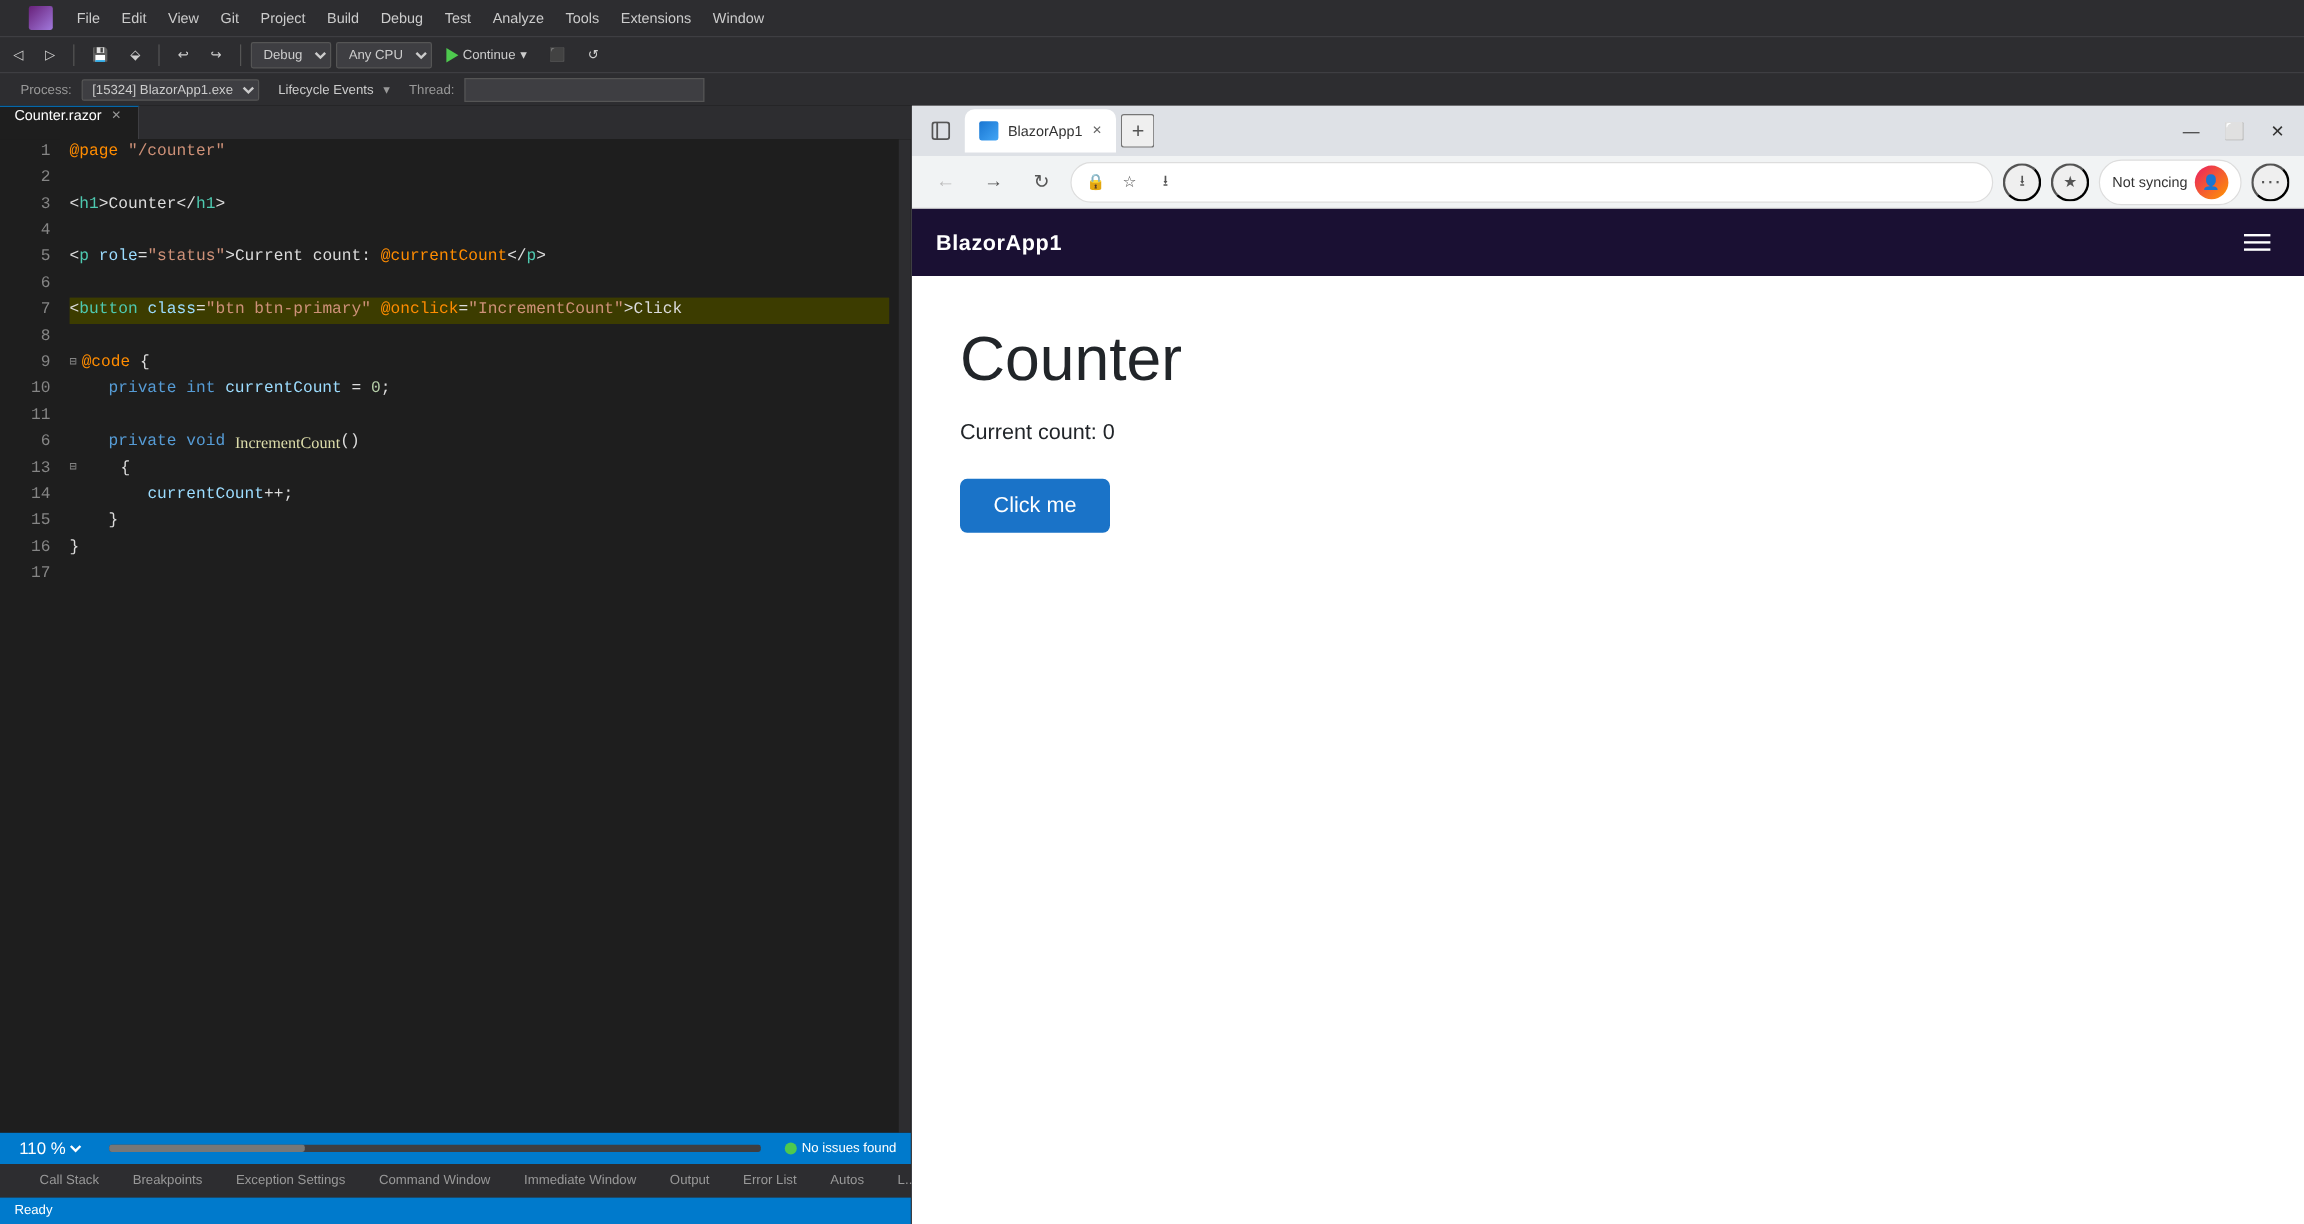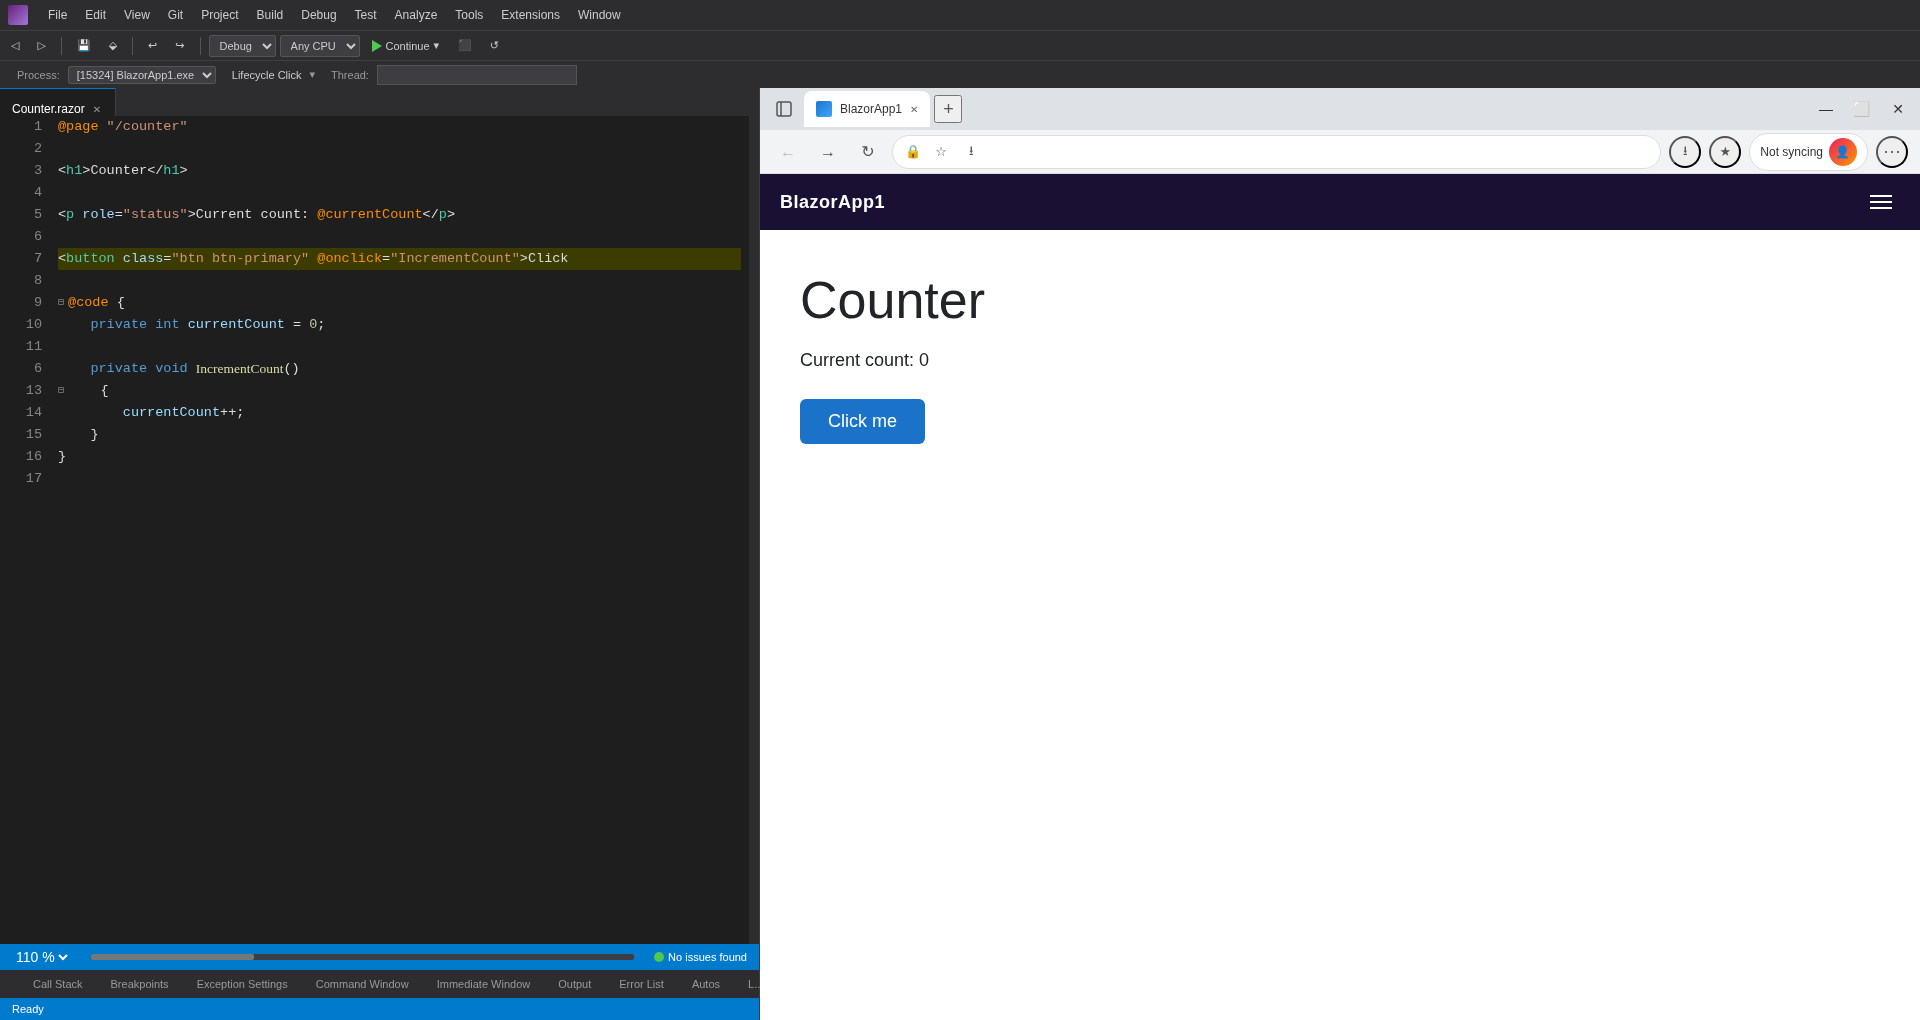--- a/index.html
+++ b/index.html
@@ -4,21 +4,21 @@
   <style>
     * { margin: 0; padding: 0; box-sizing: border-box; }
     body { font-family: 'Segoe UI', sans-serif; width: 1920px; height: 1020px; overflow: hidden; background: #1e1e1e; display: flex; flex-direction: column; }
 
     
     .vs-titlebar {
       display: flex;
       align-items: center;
       background: #2d2d30;
       height: 30px;
-      padding: 0 8px;
+      padding: 0 24px;
       gap: 12px;
       flex-shrink: 0;
     }
     .vs-logo {
       width: 20px; height: 20px;
       background: linear-gradient(135deg, #68217a, #a179dc);
       border-radius: 2px;
       flex-shrink: 0;
     }
     .vs-menu {
@@ -123,21 +123,21 @@
     
     .tab-bar {
       display: flex;
       align-items: stretch;
       background: #2d2d30;
       height: 28px;
       flex-shrink: 0;
     }
     .tab {
       display: flex;
-      align-items: flex-end;
+      align-items: flex-start;
       gap: 6px;
       padding: 0 12px;
       font-size: 12px;
       cursor: pointer;
       border-right: 1px solid #3e3e42;
     }
     .tab.active {
       background: #1e1e1e;
       color: #fff;
       border-top: 1px solid #007acc;
@@ -521,21 +521,21 @@
     </button>
     <button class="toolbar-btn" style="color:#e53935;">⬛</button>
     <button class="toolbar-btn">↺</button>
   </div>
 
   <div class="vs-toolbar2">
     <span class="process-label">Process:</span>
     <select class="process-select">
       <option>[15324] BlazorApp1.exe</option>
     </select>
-    <span style="margin-left:8px; color:#ccc; font-size:11px;">Lifecycle Click</span>
+    <span style="margin-left:8px; color:#ccc; font-size:11px;">Lifecycle Events</span>
     <span style="color:#999;">▾</span>
     <span style="margin-left:8px; color:#999;">Thread:</span>
     <input style="background: rgb(62, 62, 66); border: 1px solid rgb(85, 85, 85); color: rgb(204, 204, 204); font-size: 11px; padding: 1px 4px; width: 200px; height: 20px;">
   </div>
 
   <div class="main-area">
 
     <div class="editor-side">
 
       <div class="tab-bar">

